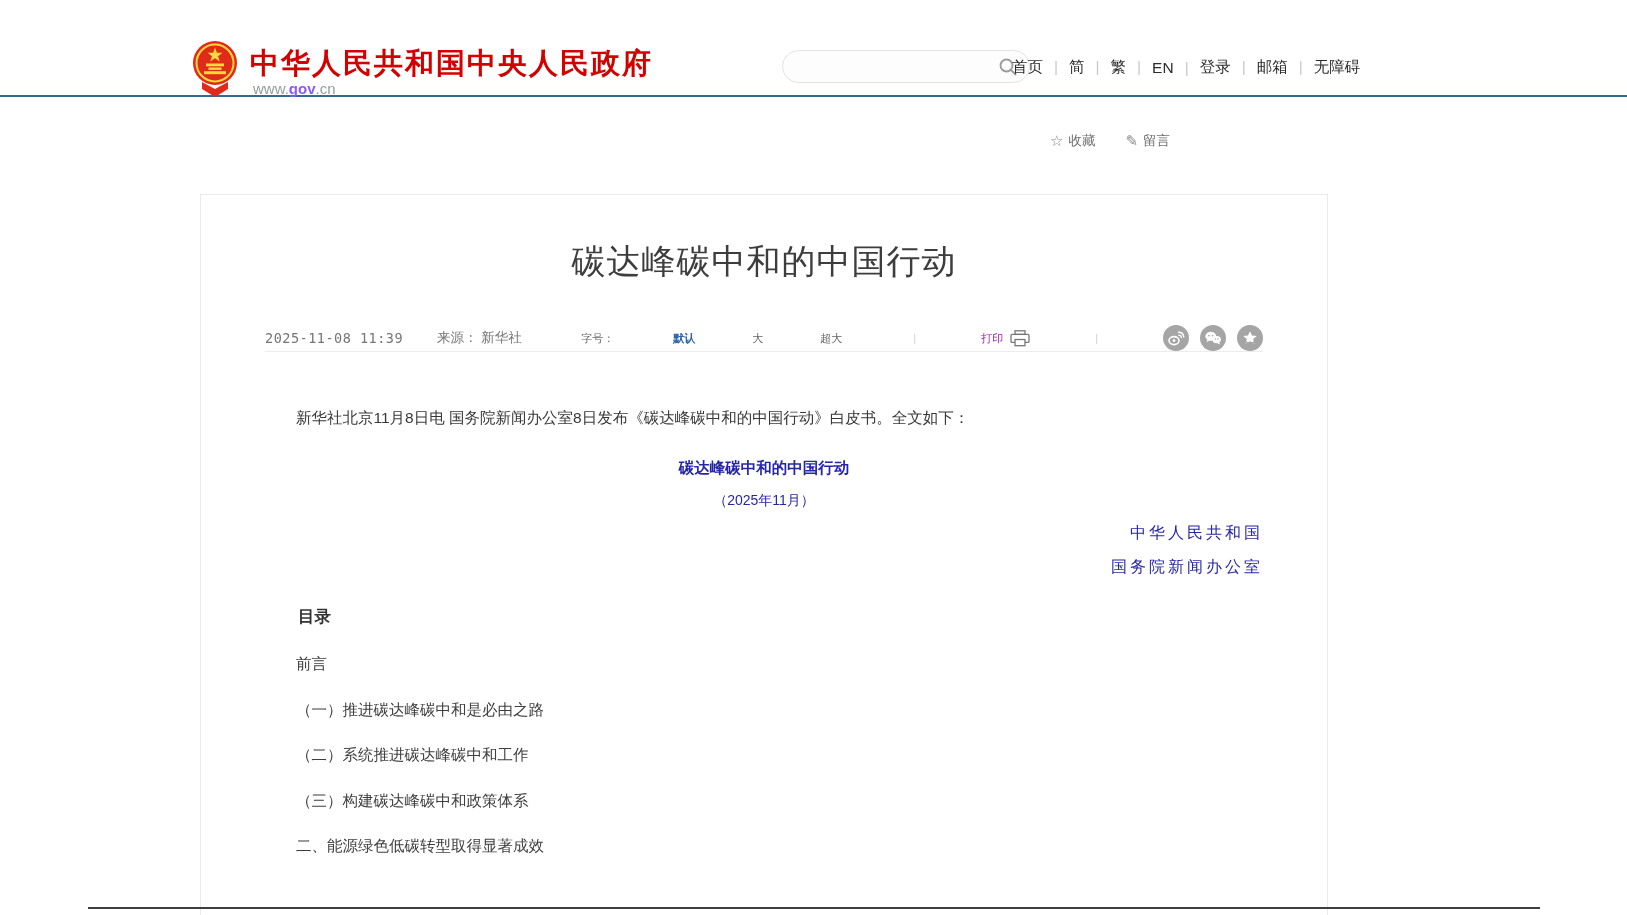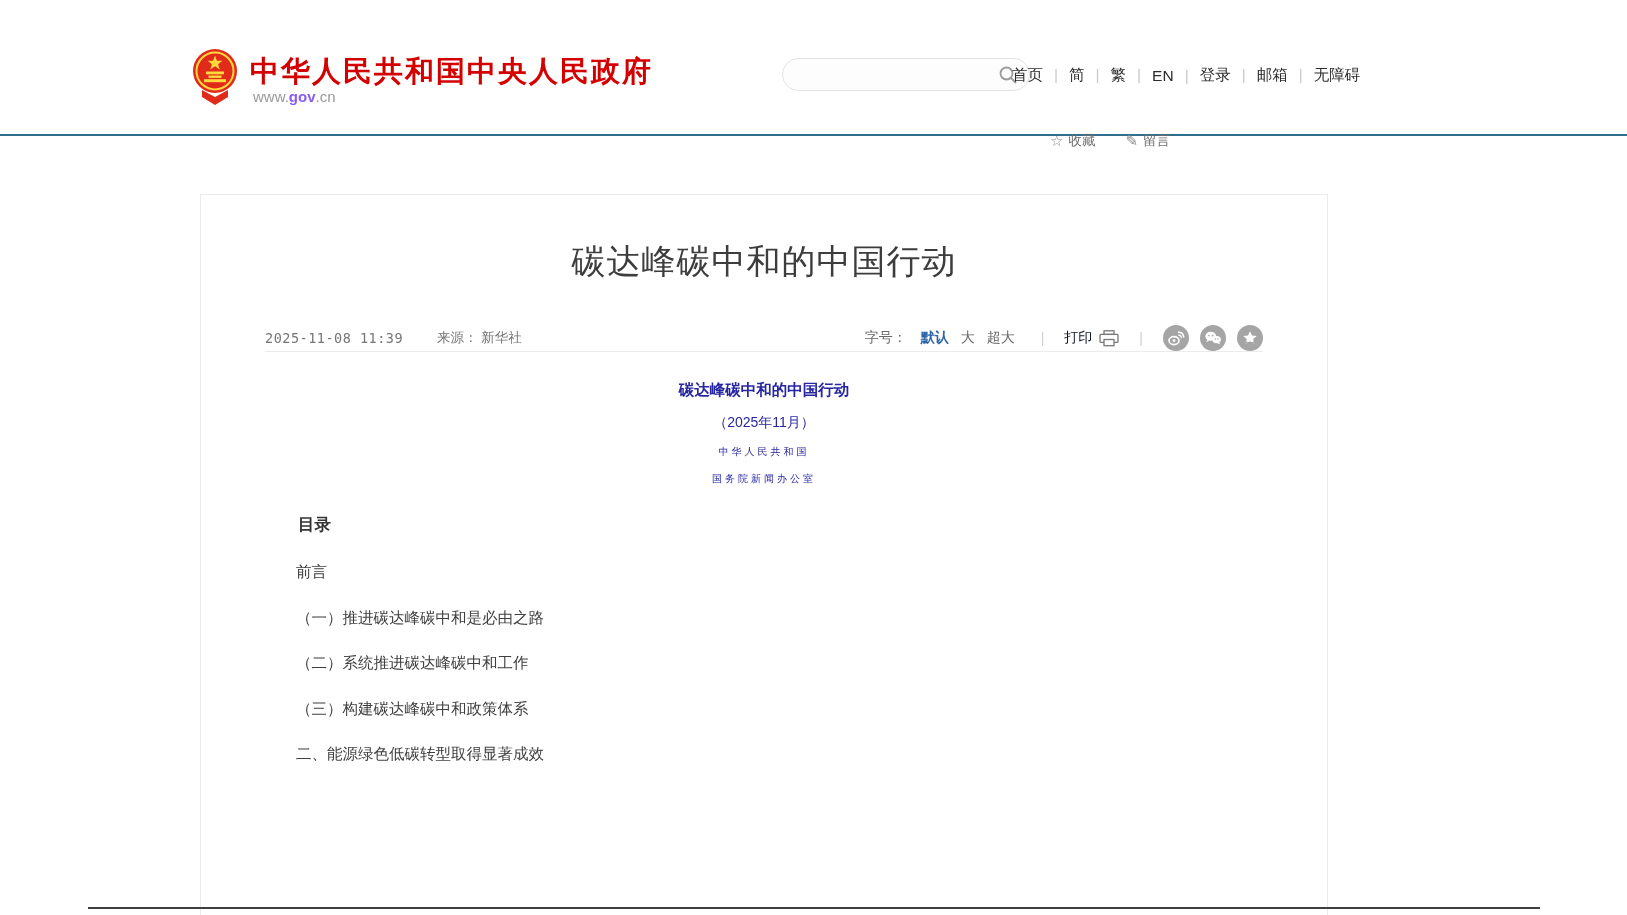--- a/index.html
+++ b/index.html
@@ -3,22 +3,22 @@
 <meta charset="utf-8">
 <style>
   * { margin:0; padding:0; box-sizing:border-box; }
   html,body { width:1627px; height:915px; }
   body {
     position:relative; overflow:hidden; background:#ffffff;
     font-family:"Liberation Sans", sans-serif; color:#333;
   }
 
   
-  .header { position:absolute; left:0; top:0; width:1627px; height:128px;
-            background:#fff; border-bottom:2px solid #2f6e8c; z-index:2;margin-top:8px; }
+  .header { position:absolute; left:0; top:0; width:1627px; height:97px;
+            background:#fff; border-bottom:2px solid #2f6e8c; z-index:2; }
   .emblem { position:absolute; left:192px; top:40px; width:46px; height:58px; cursor:pointer; }
   .site-title { position:absolute; left:250px; top:44px; font-size:29px; font-weight:bold;
                 color:#d40000; letter-spacing:2px; cursor:pointer; white-space:nowrap; }
   .site-url { position:absolute; left:253px; top:80px; font-size:15px; color:#9a9a9a; }
   .site-url .u-main { color:#8b5cf6; font-weight:bold; }
 
   .search-box { position:absolute; left:782px; top:50px; width:248px; height:33px;
                 border:1px solid #e3e3e3; border-radius:17px; background:#fdfdfd; }
   .search-box input { position:absolute; left:16px; top:0; width:190px; height:31px;
                       border:none; outline:none; background:transparent; font-size:14px; color:#333; }
@@ -38,36 +38,36 @@
   
   .card { position:absolute; left:200px; top:194px; width:1128px; height:737px;
           background:#fff; border:1px solid #eaeaea; border-bottom:none; overflow:hidden; }
   .article-title { margin-top:44px; text-align:center; font-size:34px; font-weight:400;
                    color:#3d3d3d; letter-spacing:1px; }
 
   .meta-row { margin:40px 64px 0 64px; display:flex; justify-content:space-between;
               align-items:center; border-bottom:1px solid #ececec; }
   .meta-left { display:flex; align-items:center; gap:34px; color:#767676; font-size:13.5px; }
   .meta-date { font-family:"DejaVu Sans Mono", monospace; letter-spacing:0.5px; }
-  .meta-right { display:flex; align-items:center; color:#666; font-size:14px; }
+  .meta-right { display:flex; align-items:center; color:#666; font-size:11px;gap:45px; }
   .fs-label { margin-right:8px; }
   .fs-opt { margin:0 6px; cursor:pointer; color:#666; }
   .fs-opt.active { color:#2b64a7; font-weight:bold; }
   .meta-sep { color:#cfcfcf; margin:0 20px; font-weight:300; }
-  .print-btn { display:flex; align-items:center; gap:7px; cursor:pointer; color:#0f172a; }
+  .print-btn { display:flex; align-items:center; gap:7px; cursor:pointer; color:#a21caf; }
   .share-icons { display:flex; align-items:center; gap:11px; }
   .circle-icon { width:26px; height:26px; cursor:pointer; }
 
   
   .body { margin:0 64px; font-size:15.5px; color:#383838; }
   .indent { text-indent:2em; }
   .intro { margin-top:54px; line-height:1.55; }
   .doc-title { text-align:center; margin-top:28px; color:#2727a3; font-weight:bold; font-size:15.5px; }
   .doc-date  { text-align:center; margin-top:13px; color:#2727a3; font-size:14px; }
-  .doc-org   { text-align:center; margin-top:13px; color:#2727a3; font-size:10px;
+  .doc-org   { text-align:right; margin-top:13px; color:#2727a3; font-size:16px;
                font-family:"DejaVu Serif", serif; letter-spacing:3px; }
   .toc-heading { margin-top:28px; font-weight:bold; font-size:16.5px; color:#333; }
   .toc-item { margin-top:27px; font-size:15.5px; color:#3f3f3f; line-height:1.2; }
 
   
   .bottom-line { position:absolute; left:88px; top:907px; width:1452px; height:2px;
                  background:#3f3f3f; z-index:3; }
 </style>
 </head>
 <body>
@@ -166,20 +166,21 @@
         <svg class="circle-icon" viewBox="0 0 26 26">
           <circle cx="13" cy="13" r="13" fill="#a5a5a5"></circle>
           <polygon points="13,6.2 15,10.6 19.8,11 16.2,14.1 17.3,18.8 13,16.3 8.7,18.8 9.8,14.1 6.2,11 11,10.6" fill="#fff"></polygon>
           <path d="M8.6 16.8 Q13 19.6 17.4 16.8" fill="none" stroke="#a5a5a5" stroke-width="1.2"></path>
         </svg>
       </span>
     </div>
   </div>
 
   <div class="body">
+    <p class="intro indent">新华社北京11月8日电 国务院新闻办公室8日发布《碳达峰碳中和的中国行动》白皮书。全文如下：</p>
     <p class="doc-title">碳达峰碳中和的中国行动</p>
     <p class="doc-date">（2025年11月）</p>
     <p class="doc-org">中华人民共和国</p>
     <p class="doc-org">国务院新闻办公室</p>
 
     <p class="toc-heading indent">目录</p>
     <p class="toc-item indent">前言</p>
     <p class="toc-item indent">（一）推进碳达峰碳中和是必由之路</p>
     <p class="toc-item indent">（二）系统推进碳达峰碳中和工作</p>
     <p class="toc-item indent">（三）构建碳达峰碳中和政策体系</p>

